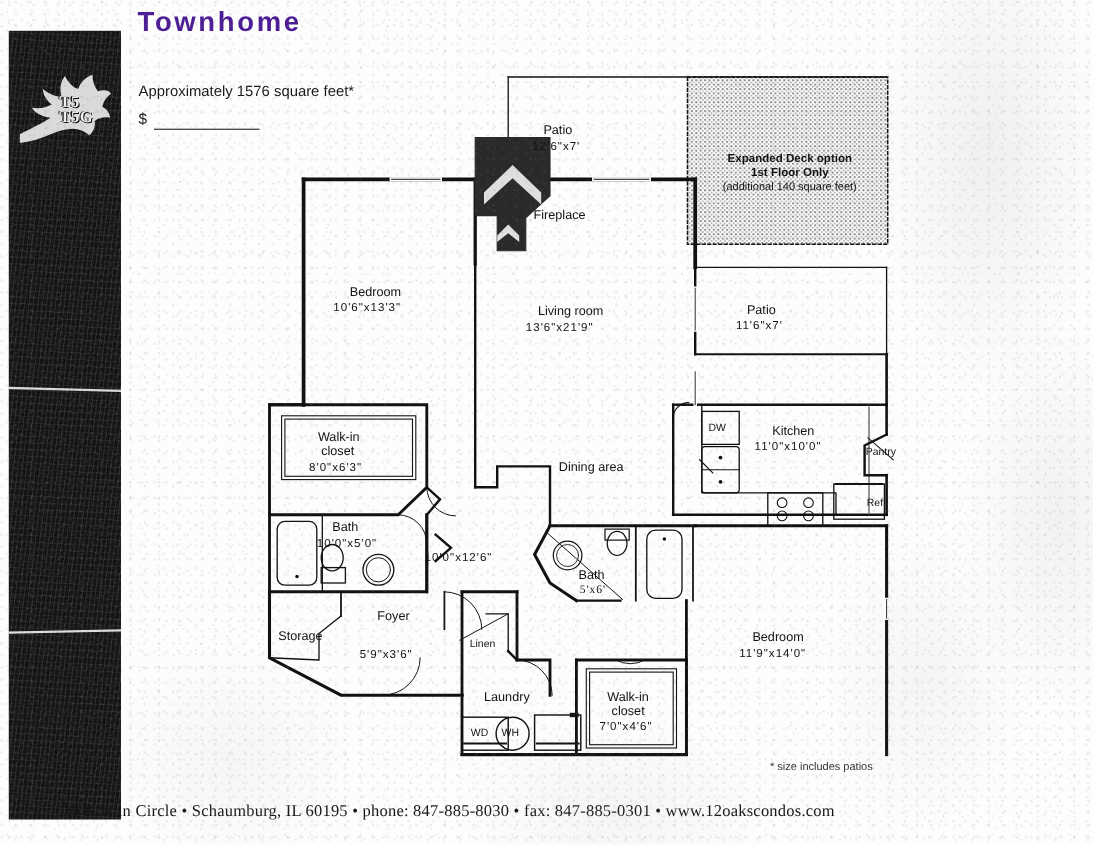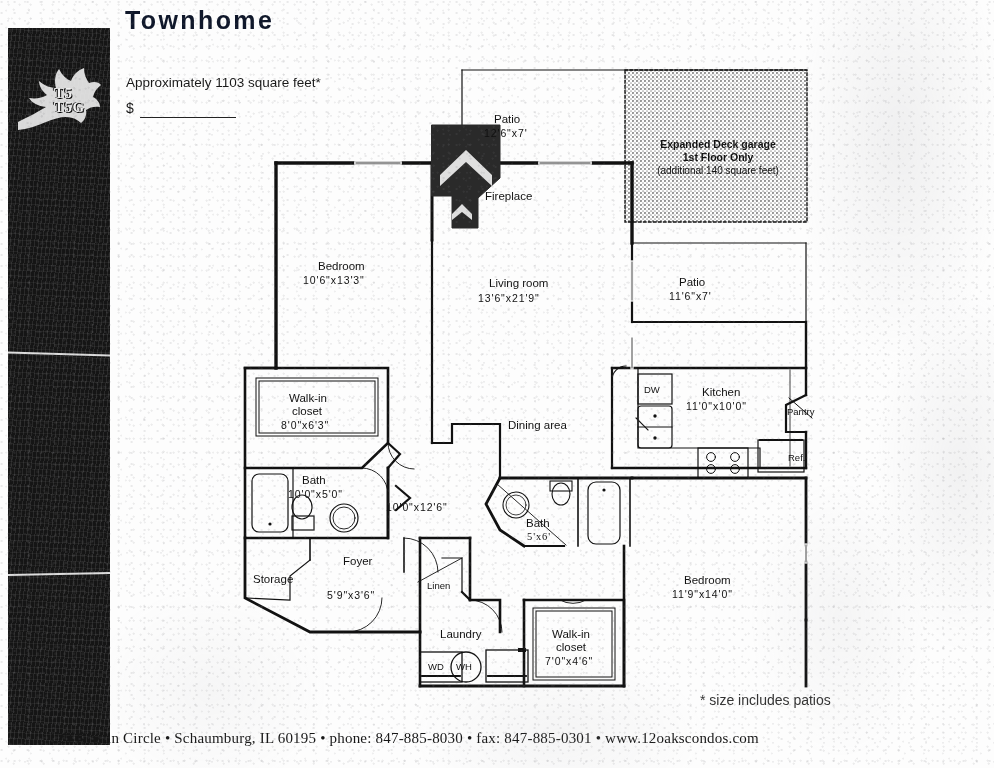--- a/index.html
+++ b/index.html
@@ -39,31 +39,31 @@
   #sc1{left:-4px;top:325px;width:112px;transform:rotate(1.6deg);}
   #sc2{left:-2px;top:545px;width:110px;transform:rotate(-1.1deg);}
   #leaf{position:absolute;left:8px;top:32px;width:86px;height:78px;}
   #leaflabel{position:absolute;left:46px;top:58px;width:56px;text-align:left;
     color:#f0f0f0;font-family:"Liberation Serif",serif;font-weight:bold;
     font-size:15px;line-height:14px;letter-spacing:.5px;
     text-shadow:1px 1px 0 #000,-1px 0 0 #000;}
 
   
   #title{position:absolute;left:125px;top:6px;font-size:25px;letter-spacing:2.4px;
-    font-weight:600;color:#0f172a;}
+    font-weight:600;color:#4c1d95;}
   #sub1{position:absolute;left:126px;top:58px;font-size:13.5px;color:#1a1a1a;}
   #sub1 .small{font-size:10.5px;}
   #sub2{position:absolute;left:126px;top:75px;font-size:13.5px;color:#1a1a1a;}
   #price{position:absolute;left:126px;top:100px;font-size:14px;color:#1a1a1a;}
   #priceline{position:absolute;left:140px;top:117px;width:96px;height:0;border-top:1.4px solid #222;}
 
   
   #footer{position:absolute;left:0;top:730px;width:808px;text-align:center;
     font-family:"Liberation Serif",serif;font-size:15px;color:#161616;letter-spacing:.2px;}
-  #sizenote{position:absolute;left:700px;top:692px;font-size:14px;color:#333;}
+  #sizenote{position:absolute;left:700px;top:692px;font-size:10px;color:#333;}
 
   
   #plan{position:absolute;left:0;top:0;width:994px;height:768px;}
 
   
   .lbl{position:absolute;text-align:right;color:#111;white-space:nowrap;
        font-size:11.5px;line-height:13px;}
   .dim{position:absolute;text-align:center;color:#111;white-space:nowrap;
        font-size:10.5px;letter-spacing:.9px;line-height:13px;}
   .tiny{position:absolute;text-align:right;color:#111;white-space:nowrap;font-size:9.5px;}
@@ -88,21 +88,21 @@
                C79 46 74 47 70 50 C71 55 69 60 65 63 C61 59 56 57 50 57
                C44 57 37 59 30 62 C21 66 11 69 2 70 Z" fill="#e8e8e8" opacity=".93"></path>
     </svg>
     <div id="leaflabel">
       <span>T5</span><br>
       <span>T5G</span>
     </div>
   </div>
 
   <div id="title">Townhome</div>
-  <div id="sub2">Approximately 1103 square feet*</div>
+  <div id="sub2">Approximately 1576 square feet*</div>
   <div id="price">$</div>
   <div id="priceline"></div>
 
   <svg id="plan" viewBox="0 0 994 768">
     <defs>
       <pattern id="deckhatch" width="4" height="4" patternUnits="userSpaceOnUse">
         <rect width="4" height="4" fill="#ffffff"></rect>
         <circle cx="1" cy="1" r="1.05" fill="#8d8d8d"></circle>
         <circle cx="3" cy="3" r=".85" fill="#a5a5a5"></circle>
       </pattern>
@@ -266,21 +266,21 @@
 
       <path d="M432 125 L500 125 L500 178 L478 198 L478 228 L452 228 L452 196
                L432 196 Z" fill="#2a2a2a" stroke="#2a2a2a" stroke-width="1"></path>
       <path d="M440 175 L466 150 L492 175 L492 186 L466 162 L440 186 Z" fill="#ffffff" stroke="none" opacity=".85"></path>
       <path d="M452 214 L462 204 L472 214 L472 220 L462 212 L452 220 Z" fill="#ffffff" stroke="none" opacity=".85"></path>
       <path d="M432 155 L438 155 L438 196 L432 196 Z" fill="#ffffff" stroke="none" opacity=".0"></path>
     </g>
   </svg>
 
   <div class="deckbox" style="left:608px;top:138px;">
-    <div class="l1">Expanded Deck garage</div>
+    <div class="l1">Expanded Deck option</div>
     <div class="l2">1st Floor Only</div>
     <div class="l3">(additional 140 square feet)</div>
   </div>
 
   <div class="lbl" style="left:494px;top:113px;">Patio</div>
   <div class="dim" style="left:484px;top:127px;">12'6"x7'</div>
 
   <div class="lbl" style="left:679px;top:276px;">Patio</div>
   <div class="dim" style="left:669px;top:290px;">11'6"x7'</div>
 

